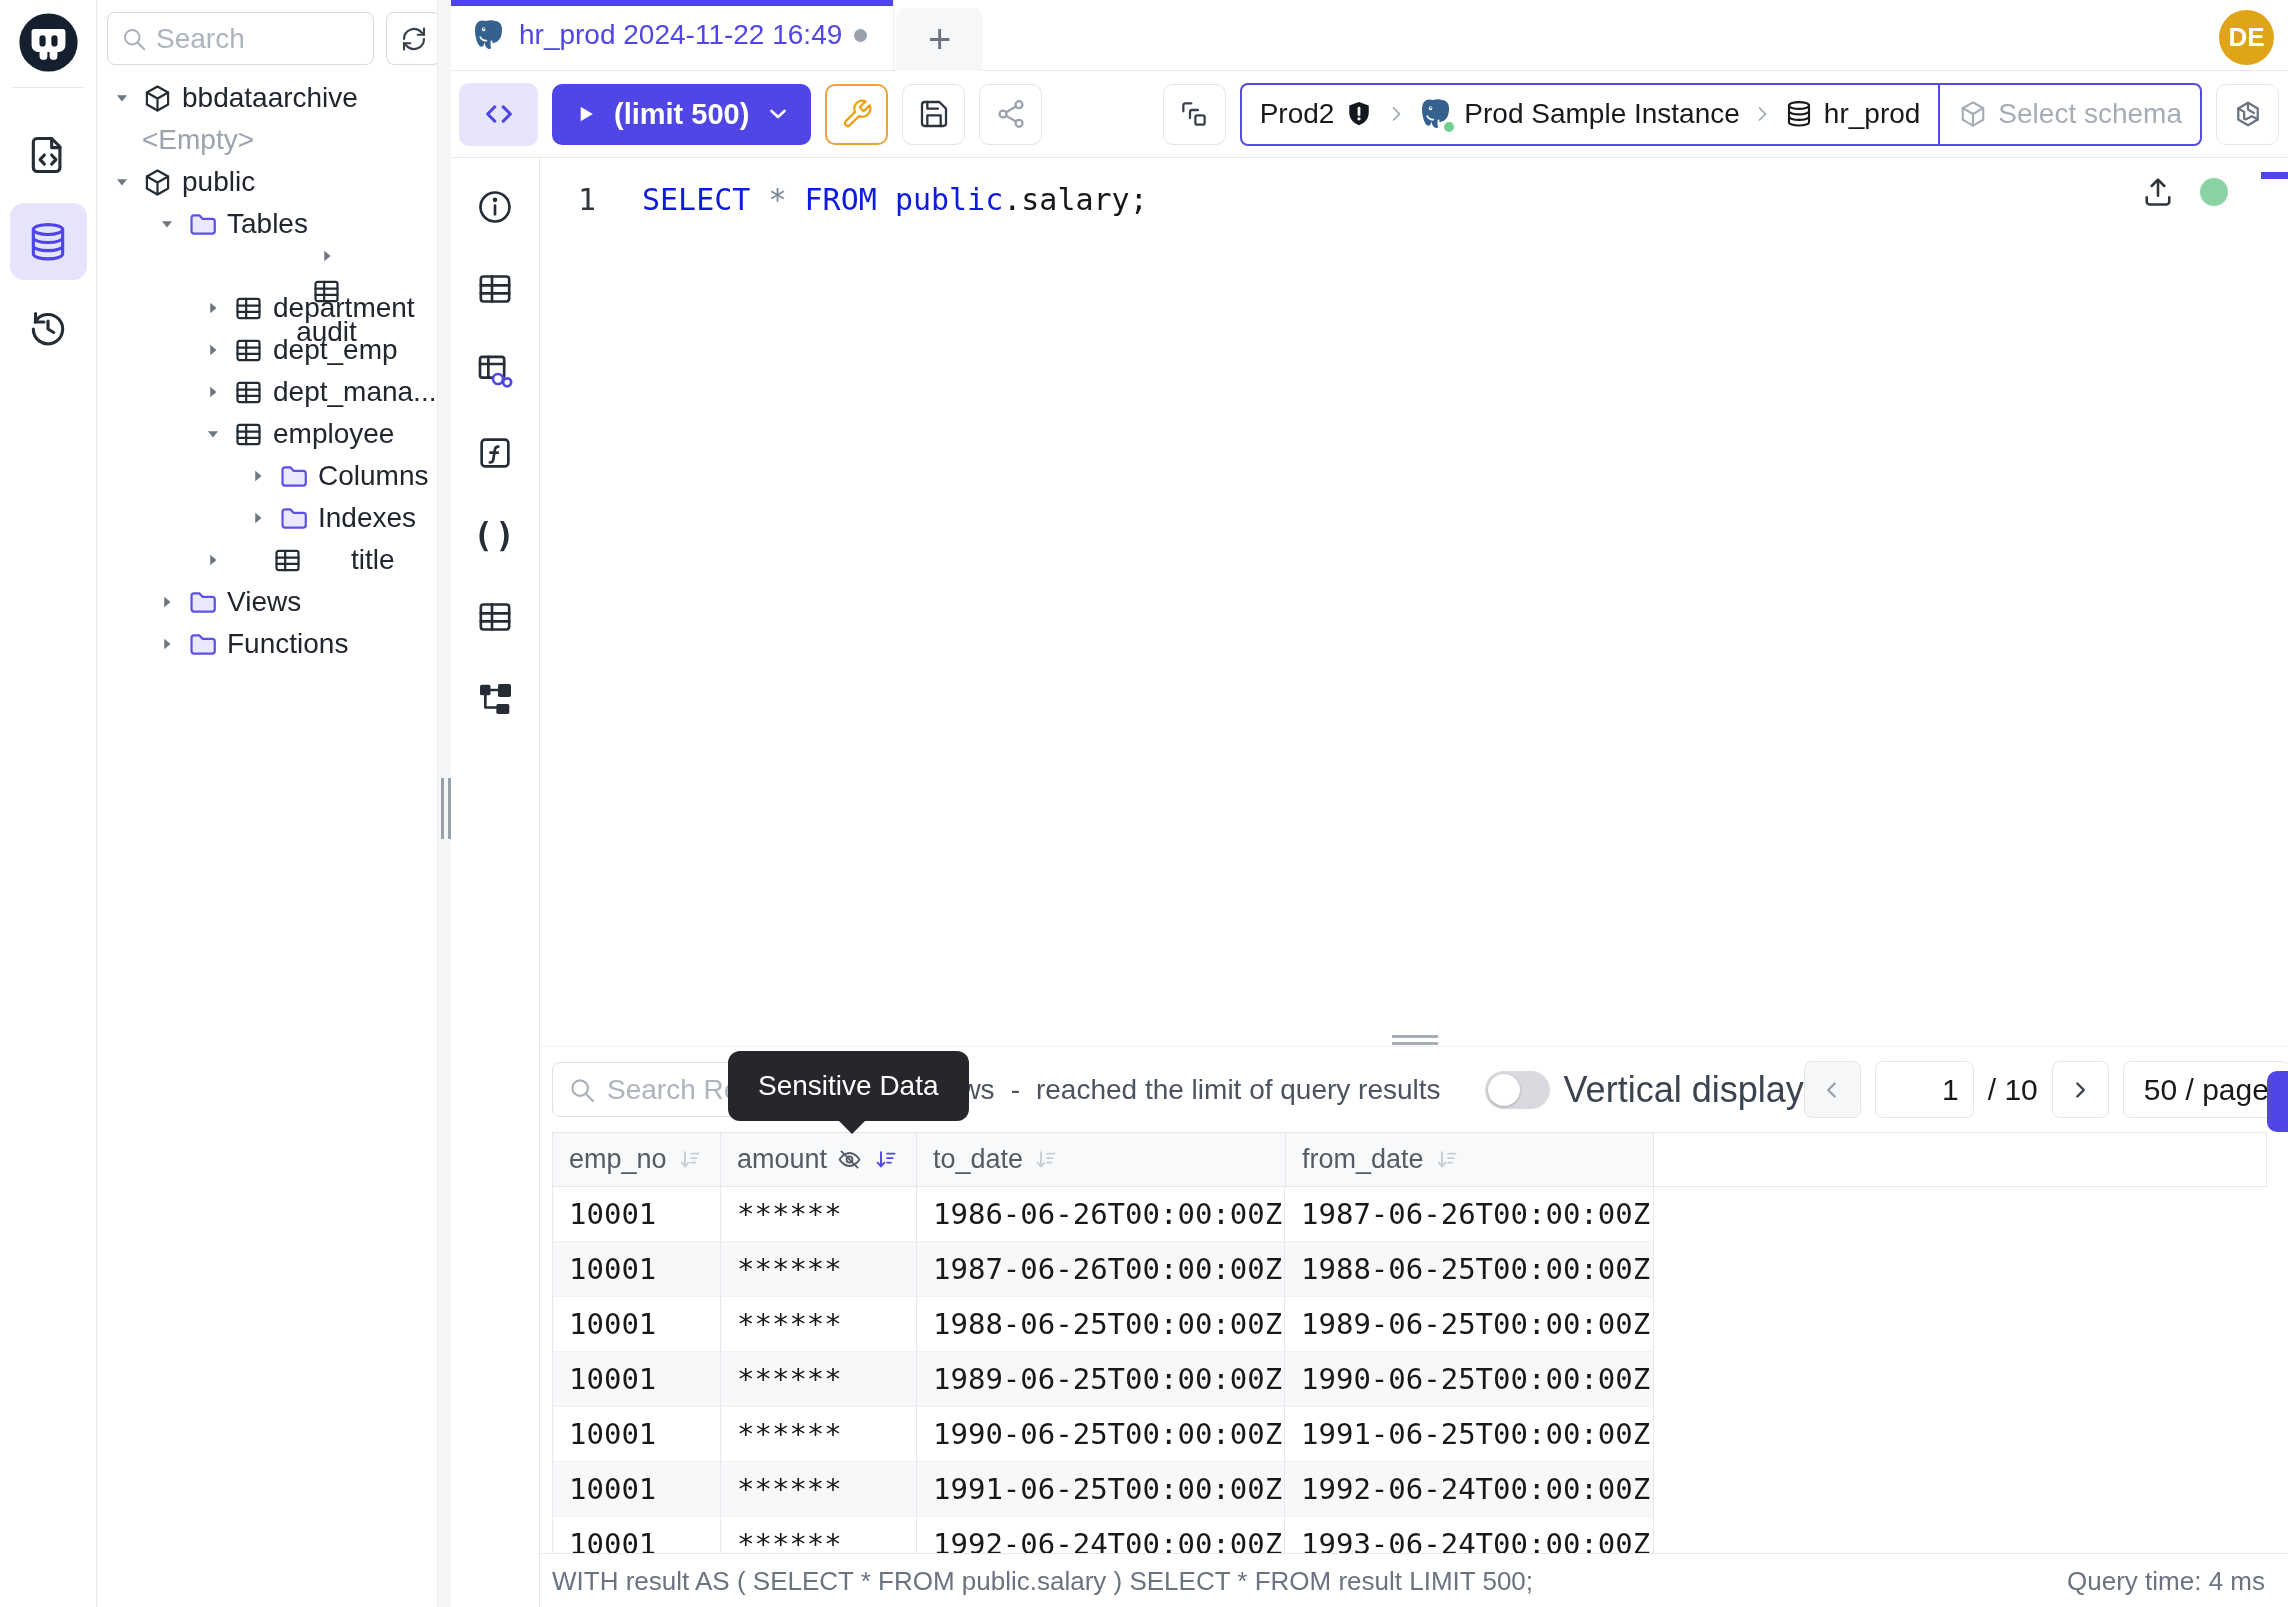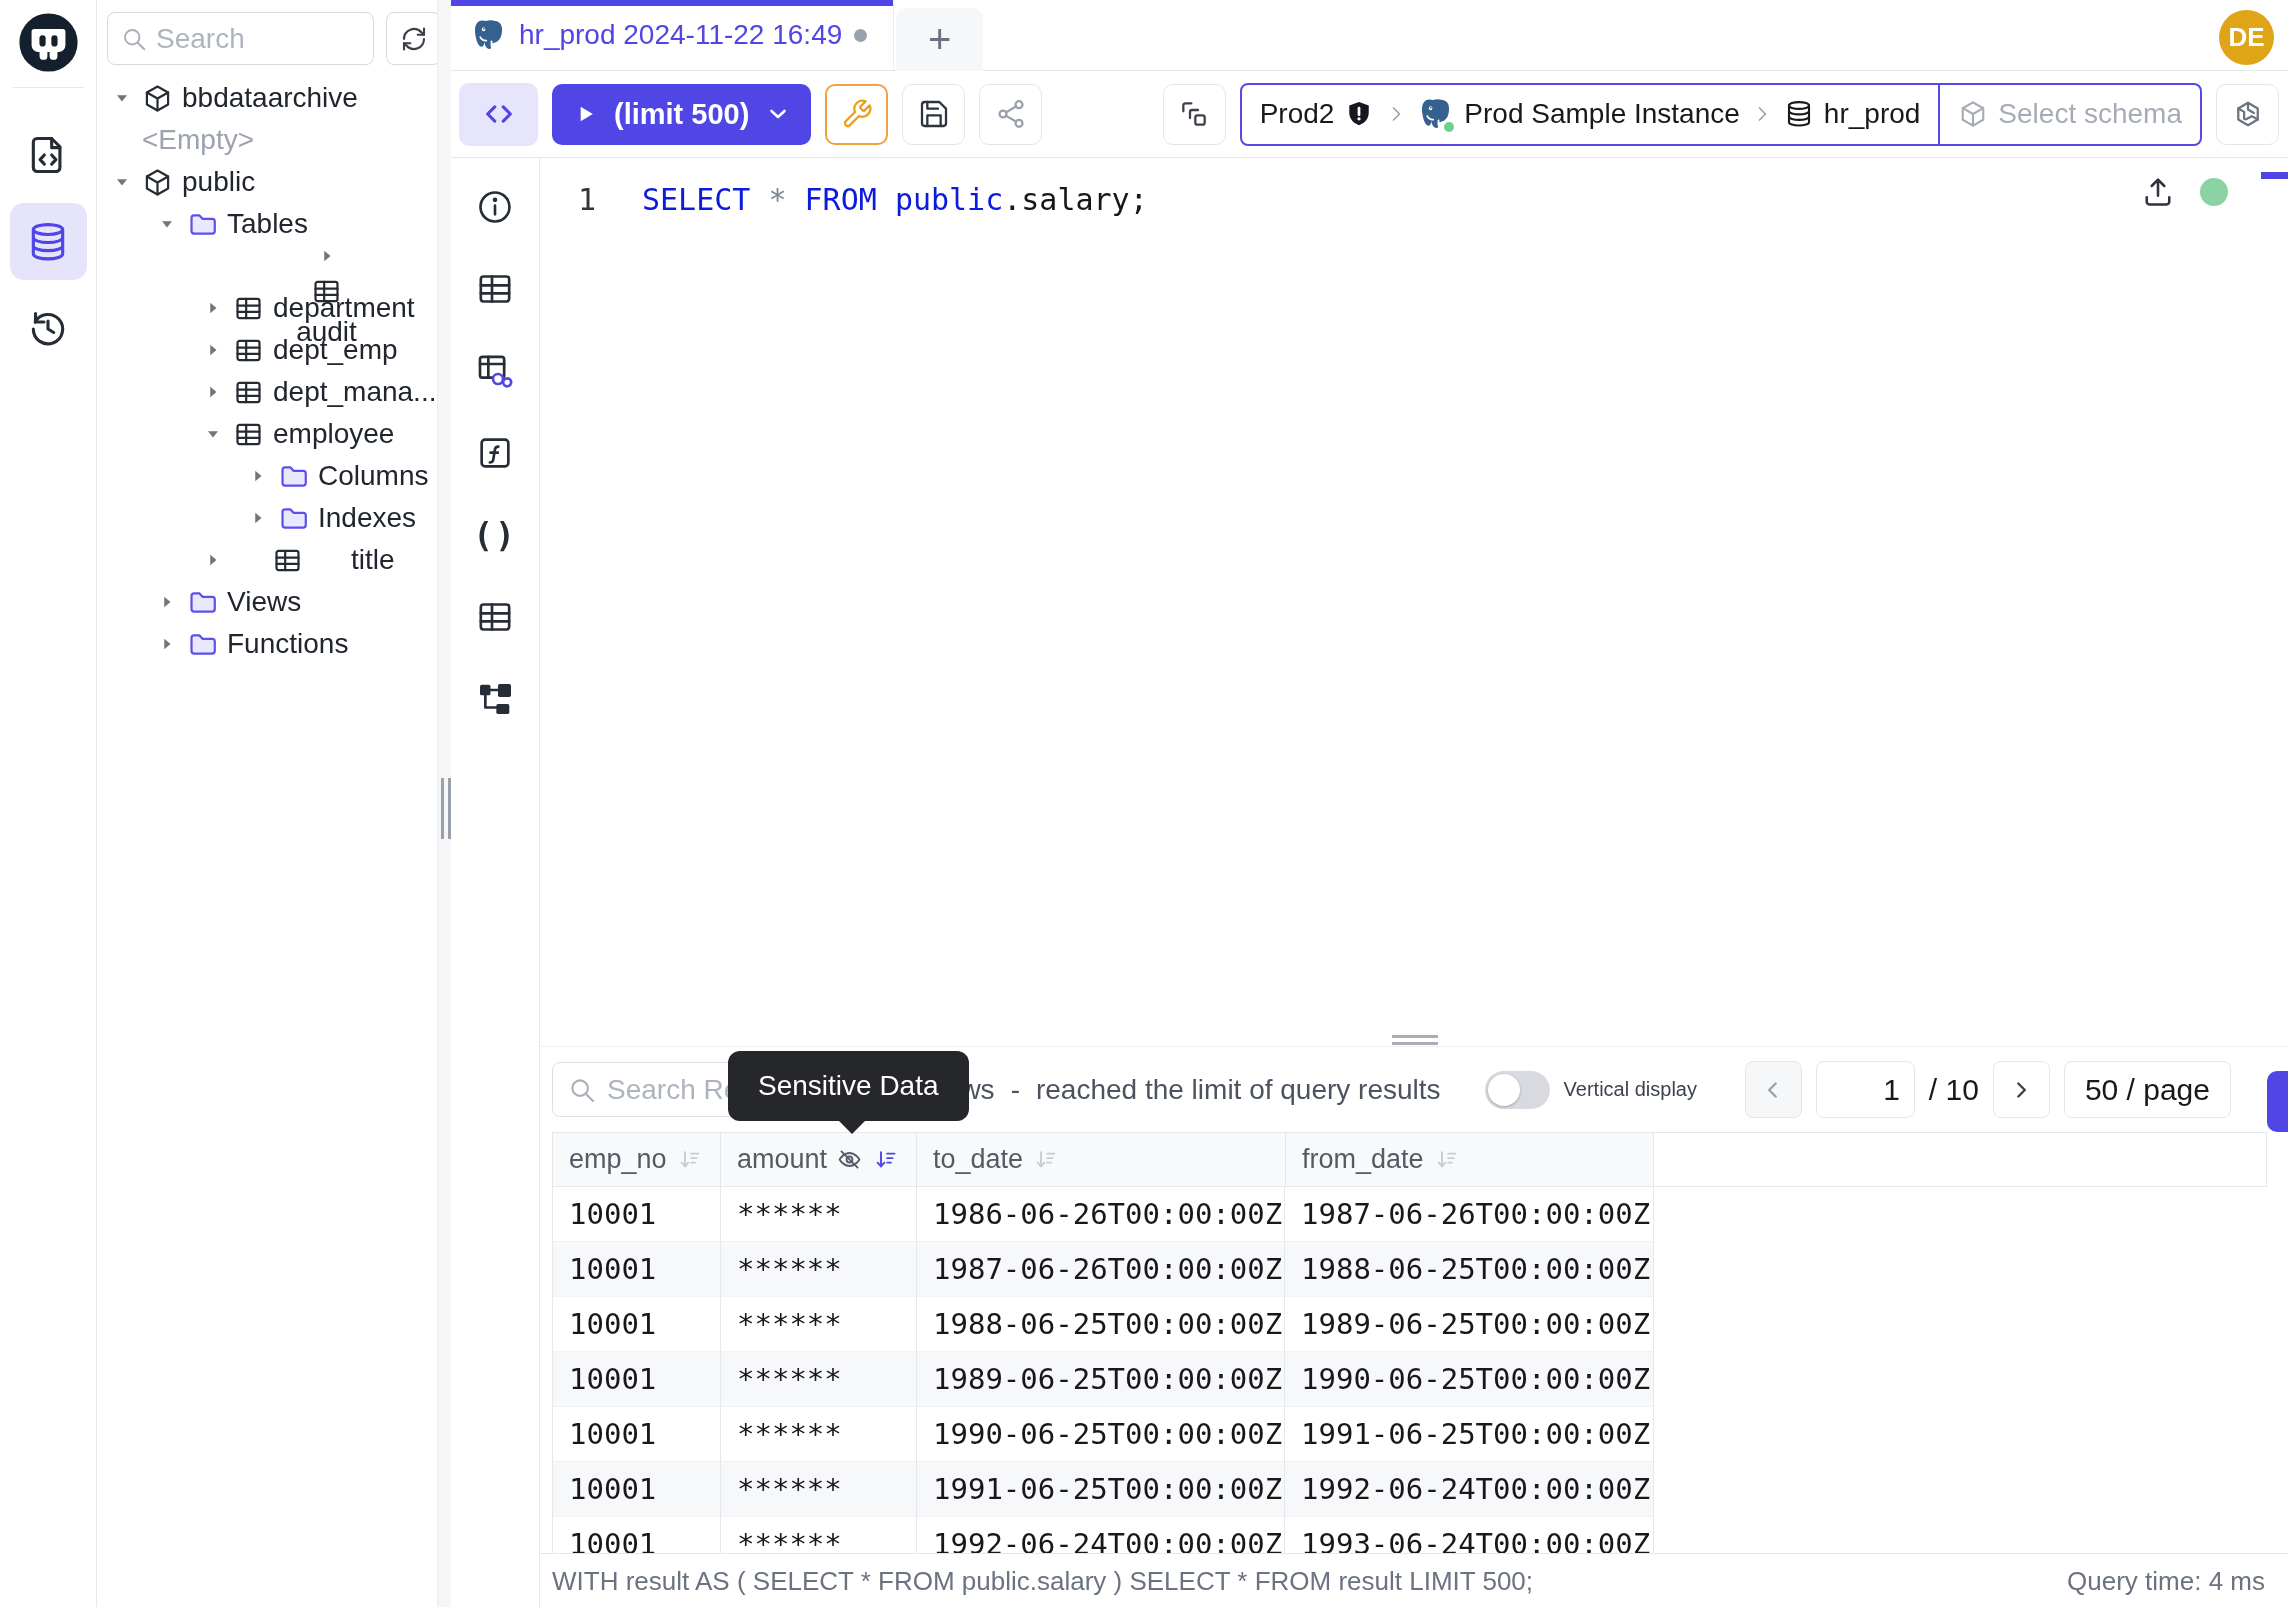--- a/index.html
+++ b/index.html
@@ -102,21 +102,21 @@
   .res-grip i { display:block; width:46px; height:3px; background:#a9aeb6; }
   .res-toolbar { height:85px; display:flex; align-items:center; padding:0 12px; gap:0; }
   .res-search { width:297px; height:55px; border:1px solid #dcdfe4; border-radius:8px; display:flex; align-items:center; gap:10px; padding:0 14px; color:#a9afb9; flex-shrink:0; overflow:hidden; }
   .res-search svg { width:30px; height:30px; flex-shrink:0; }
   .res-search input { border:none; outline:none; width:100%; font-size:28px; font-family:inherit; }
   .res-search input::placeholder { color:#aeb4be; }
   .res-summary { margin-left:32px; font-size:28px; color:#4c5260; white-space:nowrap; display:flex; gap:16px; }
   .vert-toggle { display:flex; align-items:center; gap:14px; margin-left:44px; }
   .switch { width:65px; height:38px; background:#d8dadf; border-radius:19px; position:relative; cursor:pointer; flex-shrink:0; }
   .switch .knob { position:absolute; top:3px; left:3px; width:32px; height:32px; background:#fff; border-radius:50%; box-shadow:0 1px 3px rgba(0,0,0,.25); }
-  .vert-toggle .vlabel { font-size:20px; color:#3c4350; white-space:nowrap; }
+  .vert-toggle .vlabel { font-size:36px; color:#3c4350; white-space:nowrap; }
   .pager { margin-left:auto; display:flex; align-items:center; gap:14px; padding-right:46px; }
   .pg-btn { width:57px; height:57px; border:1px solid #e3e5e9; border-radius:8px; display:flex; align-items:center; justify-content:center; color:#9aa1ad; cursor:pointer; background:#f6f7f8; }
   .pg-btn.next { background:#fff; color:#3a404a; }
   .pg-btn svg { width:26px; height:26px; stroke-width:2.2; }
   .pg-input { width:99px; height:57px; border:1px solid #e3e5e9; border-radius:8px; text-align:right; padding-right:14px; font-size:30px; font-family:inherit; color:#17191d; outline:none; }
   .pg-total { font-size:30px; color:#17191d; white-space:nowrap; }
   .pg-size { height:57px; border:1px solid #e3e5e9; border-radius:8px; display:flex; align-items:center; padding:0 20px; font-size:30px; color:#17191d; cursor:pointer; white-space:nowrap; }
   .export-sliver { position:absolute; right:0; top:24px; width:22px; height:61px; background:#4f46e5; border-radius:10px 0 0 10px; cursor:pointer; }
 
   .tooltip { position:absolute; left:188px; top:4px; background:#26272b; color:#fff; font-size:28px; padding:19px 30px; border-radius:12px; z-index:6; white-space:nowrap; }

